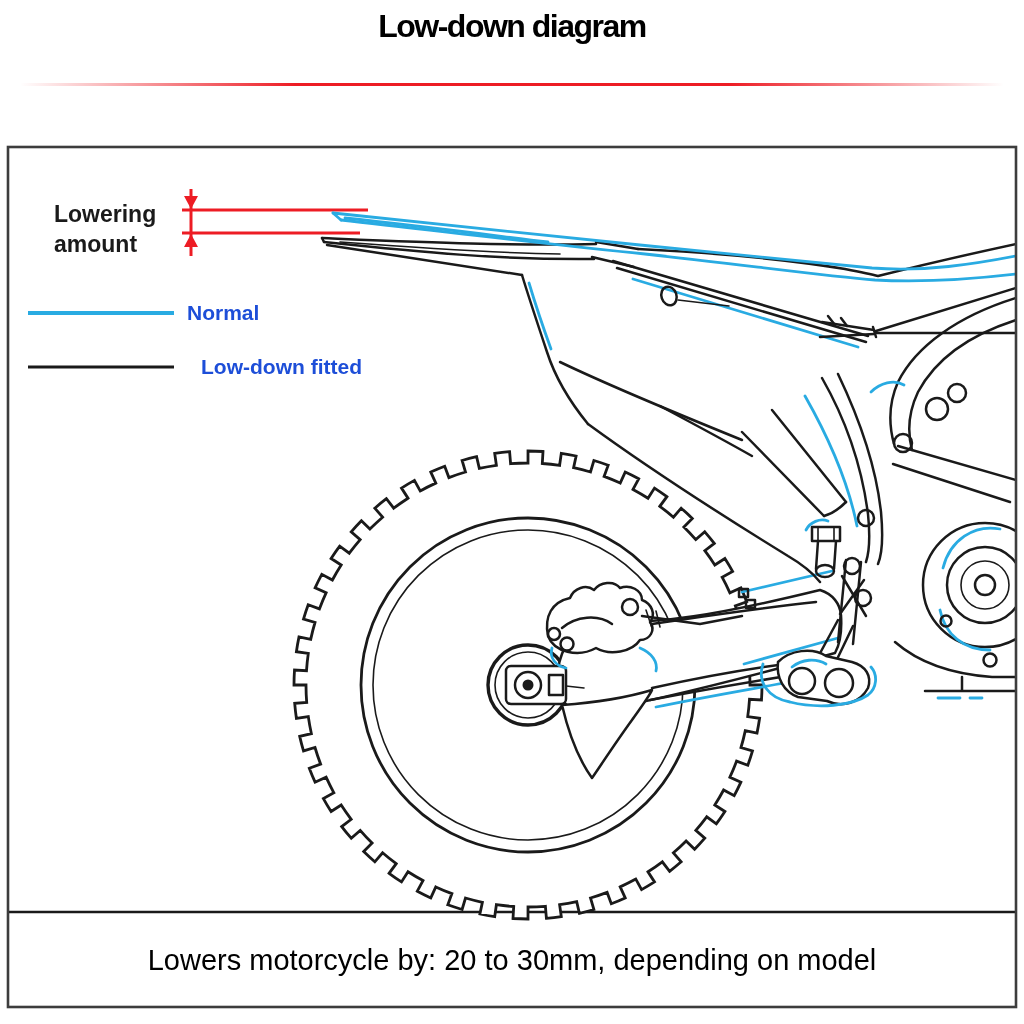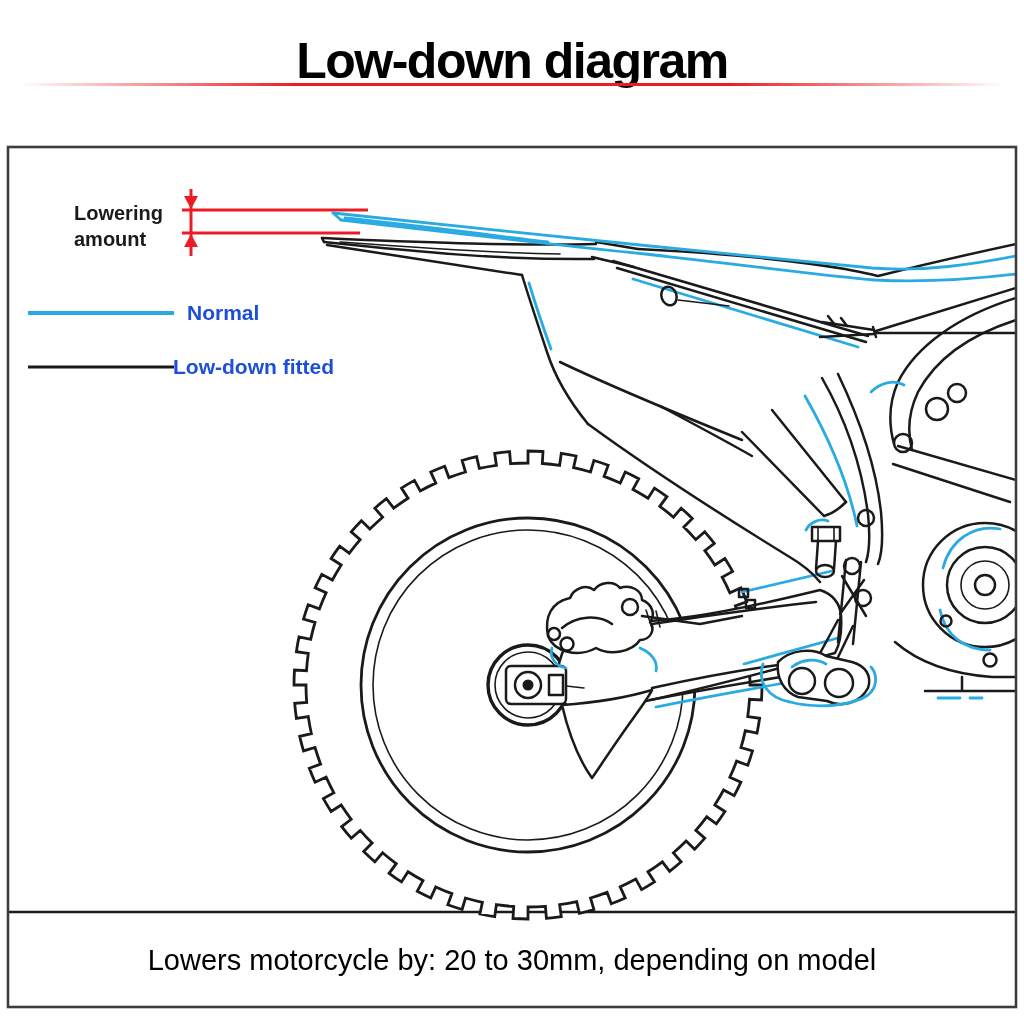--- a/index.html
+++ b/index.html
@@ -1,27 +1,27 @@
 <!DOCTYPE html>
 <html><head>
 <meta charset="utf-8">
 <style>
   html,body{margin:0;padding:0;background:#fff;}
   #stage{position:relative;width:1024px;height:1024px;background:#fff;overflow:hidden;
          font-family:"Liberation Sans",sans-serif;color:#111;}
   .title{position:absolute;left:0;right:0;top:8px;text-align:center;
-         font-weight:700;font-size:50px;letter-spacing:-1.5px;color:#000;margin-top:24px;}
+         font-weight:700;font-size:32px;letter-spacing:-1.5px;color:#000;}
   .red-rule{position:absolute;top:83px;left:20px;right:20px;height:3px;border-radius:2px;
          background:linear-gradient(90deg,rgba(237,28,36,0) 0%,#ed1c24 28%,#ed1c24 72%,rgba(237,28,36,0) 100%);}
   .svg-layer{position:absolute;left:0;top:0;}
   .lowering-label{position:absolute;left:54px;top:200px;width:120px;
-         font-weight:700;font-size:20px;line-height:1.3;color:#1a1a1a;margin-left:20px;}
+         font-weight:700;font-size:23px;line-height:1.3;color:#1a1a1a;}
   .legend-label{position:absolute;font-weight:700;font-size:21px;color:#1d4ed8;}
   .legend-normal{left:187px;top:301px;}
-  .legend-lowdown{left:173px;top:355px;}
+  .legend-lowdown{left:201px;top:355px;}
   .caption{position:absolute;left:10px;width:1004px;top:944px;text-align:center;
          font-weight:400;font-size:29px;color:#000;}
   
   .k{stroke:#1a1a1a;stroke-width:2.5;fill:none;stroke-linecap:round;stroke-linejoin:round;}
   .kt{stroke:#1a1a1a;stroke-width:1.6;fill:none;stroke-linecap:round;}
   .kh{stroke:#1a1a1a;stroke-width:3.4;fill:none;stroke-linecap:round;stroke-linejoin:round;}
   .kf{stroke:#1a1a1a;stroke-width:2.5;fill:#fff;stroke-linejoin:round;}
   .b{stroke:#29abe2;stroke-width:2.8;fill:none;stroke-linecap:round;stroke-linejoin:round;}
   .r{stroke:#ed1c24;stroke-width:3;fill:none;stroke-linecap:butt;}
 </style>

